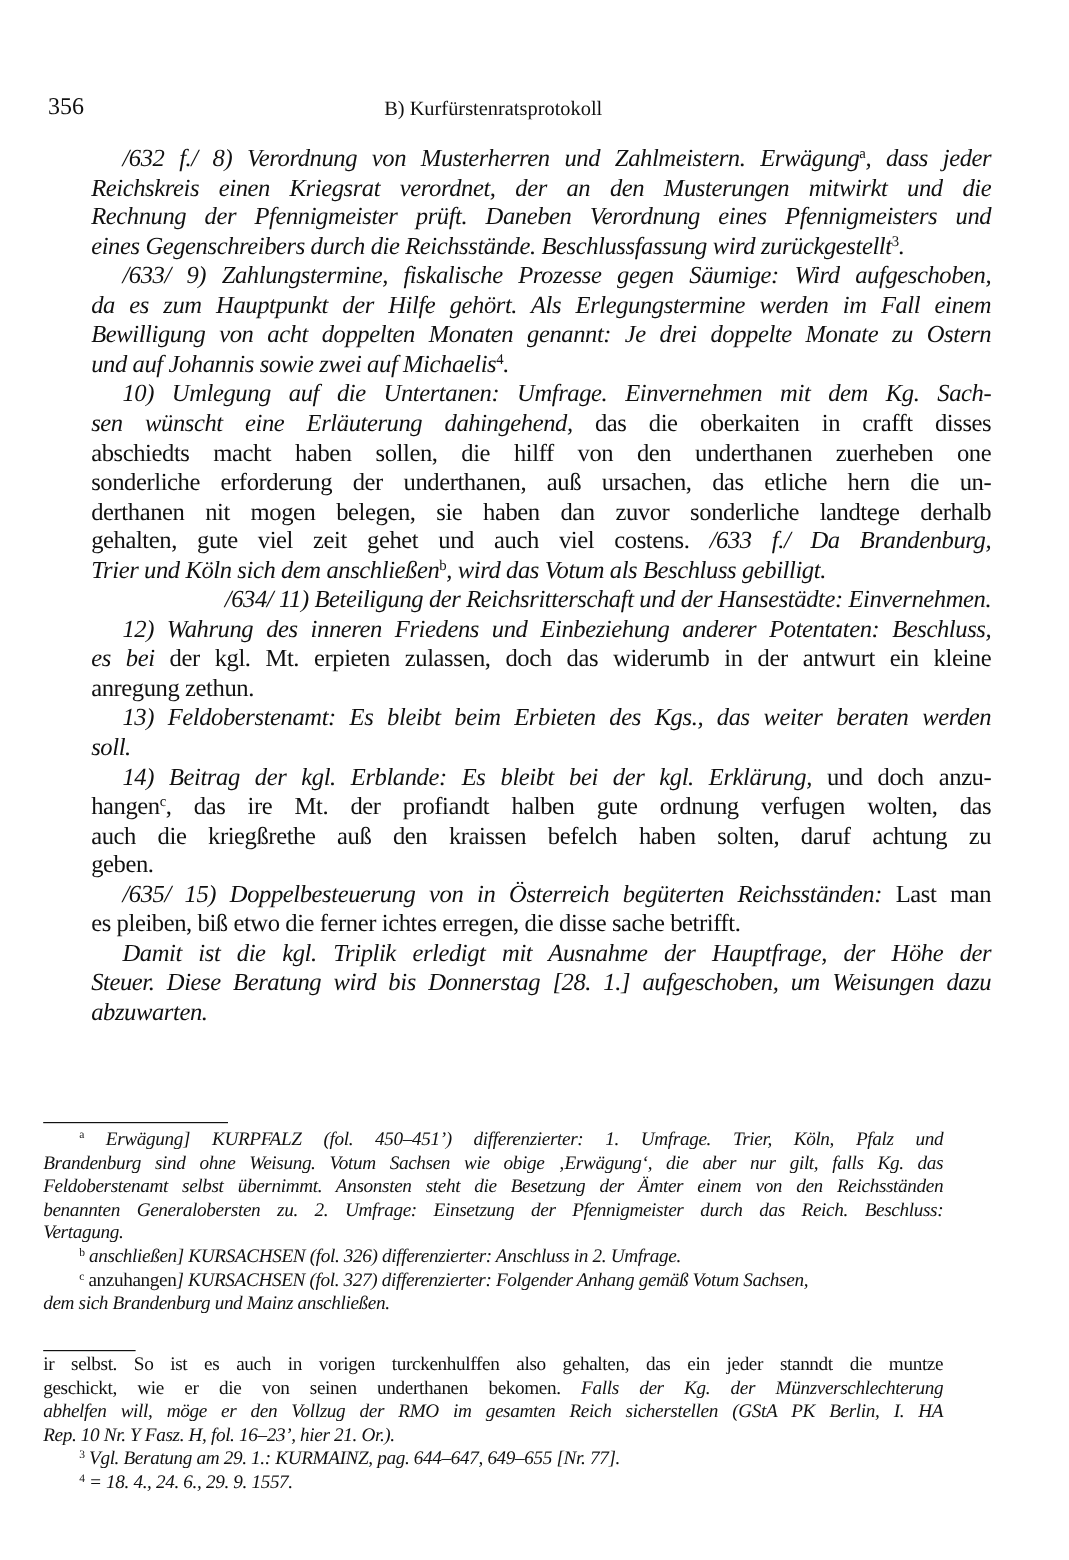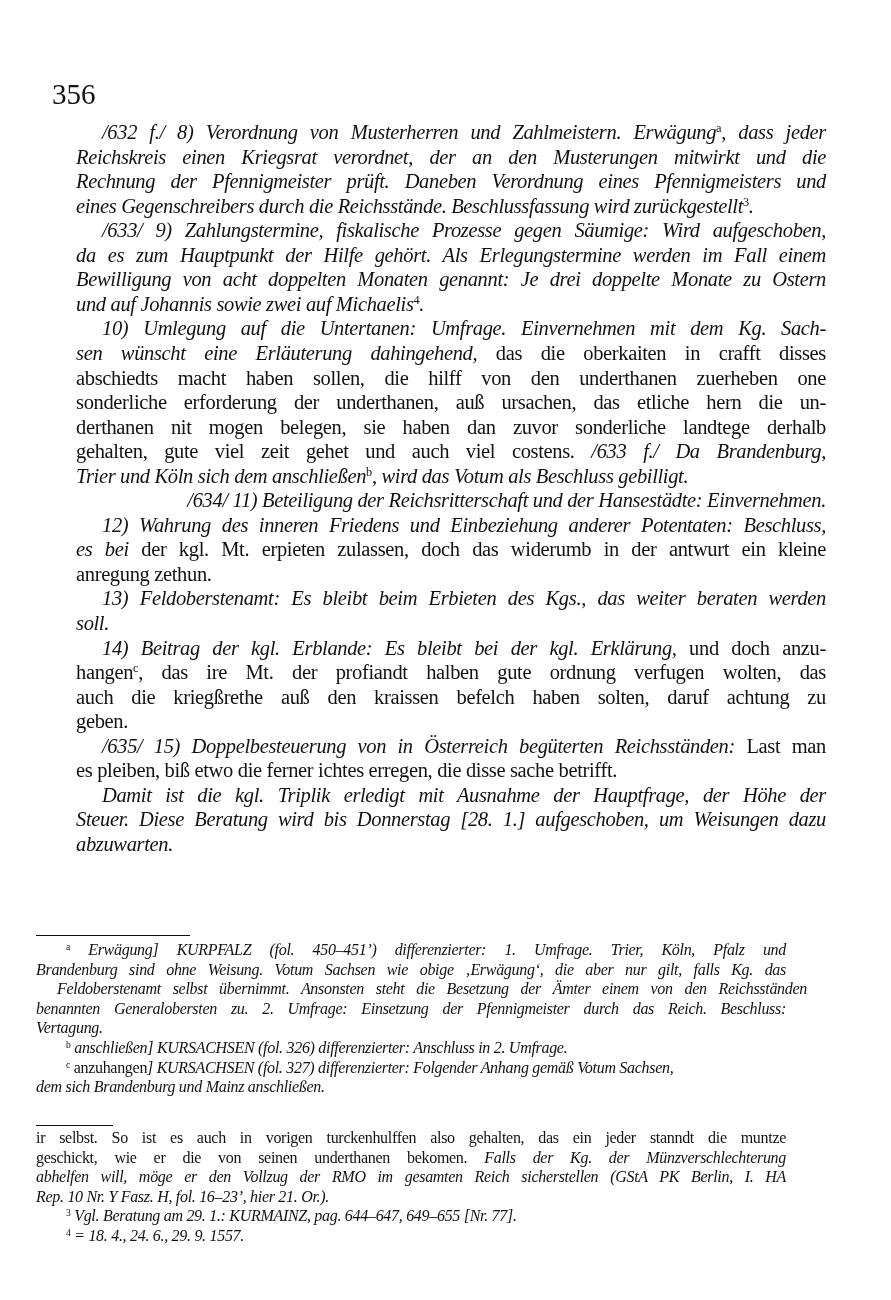--- a/index.html
+++ b/index.html
@@ -1,38 +1,39 @@
 <!DOCTYPE html>
 <html><head>
 <meta charset="utf-8">
 <style>
   html, body { margin: 0; padding: 0; background: #ffffff; }
   body { width: 891px; height: 1300px; position: relative; overflow: hidden;
          font-family: "Liberation Serif", "DejaVu Serif", serif; color: #111111; }
   .page { position: absolute; left: 0; top: 0; width: 891px; height: 1300px; }
   .header { position: absolute; top: 78px; left: 36px; width: 750px; height: 26px; }
-  .page-number { position: absolute; left: 16px; top: 0; font-size: 29px; }
+  .page-number { position: absolute; left: 4px; top: 0; font-size: 20px; }
   .running-title { position: absolute; left: 0; width: 750px; top: 3px; text-align: center; font-size: 17px; }
   .line { position: absolute; left: 36px; width: 750px; white-space: nowrap; }
   .main .line { font-size: 20.5px; height: 24px; line-height: 24px; letter-spacing: -0.35px; margin-left: 40px; }
   .fn .line { font-size: 16px; height: 19px; line-height: 19px; letter-spacing: -0.3px; }
   .just { text-align: justify; text-align-last: justify; }
   .indent { padding-left: 26px; box-sizing: border-box; }
   .fn .indent { padding-left: 30px; }
   .i { font-style: italic; }
   .r { font-style: normal; }
   sup { font-size: 0.6em; line-height: 0; vertical-align: 0.55em; }
   .rule { position: absolute; height: 0; border-top: 1px solid #111; }
 </style>
 </head>
 <body>
 
 <div class="page">
   <div class="header">
     <span class="page-number">356</span>
+    <span class="running-title">B) Kurfürstenratsprotokoll</span>
   </div>
 
   <div class="main" id="main-text">
       <div class="line indent just" style="top: 120px;"><span class="i">/632 f./ 8) Verordnung von Musterherren und Zahlmeistern. Erwägung</span><sup>a</sup><span class="i">, dass jeder</span></div>
       <div class="line just" style="top: 144.55px;"><span class="i">Reichskreis einen Kriegsrat verordnet, der an den Musterungen mitwirkt und die</span></div>
       <div class="line just" style="top: 169.1px;"><span class="i">Rechnung der Pfennigmeister prüft. Daneben Verordnung eines Pfennigmeisters und</span></div>
       <div class="line" style="top: 193.65px;"><span class="i">eines Gegenschreibers durch die Reichsstände. Beschlussfassung wird zurückgestellt</span><sup>3</sup><span class="i">.</span></div>
       <div class="line indent just" style="top: 218.2px;"><span class="i">/633/ 9) Zahlungstermine, fiskalische Prozesse gegen Säumige: Wird aufgeschoben,</span></div>
       <div class="line just" style="top: 242.75px;"><span class="i">da es zum Hauptpunkt der Hilfe gehört. Als Erlegungstermine werden im Fall einem</span></div>
       <div class="line just" style="top: 267.3px;"><span class="i">Bewilligung von acht doppelten Monaten genannt: Je drei doppelte Monate zu Ostern</span></div>
@@ -58,21 +59,21 @@
       <div class="line" style="top: 758.3px;"><span class="r">es pleiben, biß etwo die ferner ichtes erregen, die disse sache betrifft.</span></div>
       <div class="line indent just" style="top: 782.85px;"><span class="i">Damit ist die kgl. Triplik erledigt mit Ausnahme der Hauptfrage, der Höhe der</span></div>
       <div class="line just" style="top: 807.4px;"><span class="i">Steuer. Diese Beratung wird bis Donnerstag [28. 1.] aufgeschoben, um Weisungen dazu</span></div>
       <div class="line" style="top: 831.95px;"><span class="i">abzuwarten.</span></div>
     </div>
 
   <div class="rule" style="left:36px; top:935px; width:154px;"></div>
   <div class="fn" id="critical-notes">
       <div class="line indent just" style="top: 940px;"><sup>a</sup><span class="i"> Erwägung] KURPFALZ (fol. 450–451’) differenzierter: 1. Umfrage. Trier, Köln, Pfalz und</span></div>
       <div class="line just" style="top: 959.6px;"><span class="i">Brandenburg sind ohne Weisung. Votum Sachsen wie obige ‚Erwägung‘, die aber nur gilt, falls Kg. das</span></div>
-      <div class="line just" style="top: 979.2px; margin-left: 21px;"><span class="i">Feldoberstenamt selbst übernimmt. Ansonsten steht die Besetzung der Ämter einem von den Reichsständen</span></div>
+      <div class="line just" style="top: 979.2px;"><span class="i">Feldoberstenamt selbst übernimmt. Ansonsten steht die Besetzung der Ämter einem von den Reichsständen</span></div>
       <div class="line just" style="top: 998.8px;"><span class="i">benannten Generalobersten zu. 2. Umfrage: Einsetzung der Pfennigmeister durch das Reich. Beschluss:</span></div>
       <div class="line" style="top: 1018.4px;"><span class="i">Vertagung.</span></div>
       <div class="line indent" style="top: 1038px;"><sup>b</sup><span class="i"> anschließen] KURSACHSEN (fol. 326) differenzierter: Anschluss in 2. Umfrage.</span></div>
       <div class="line indent" style="top: 1057.6px;"><sup>c</sup><span class="r"> anzuhangen</span><span class="i">] KURSACHSEN (fol. 327) differenzierter: Folgender Anhang gemäß Votum Sachsen,</span></div>
       <div class="line" style="top: 1077.2px;"><span class="i">dem sich Brandenburg und Mainz anschließen.</span></div>
     </div>
 
   <div class="rule" style="left:36px; top:1125px; width:77px;"></div>
   <div class="fn" id="commentary-notes">
       <div class="line just" style="top: 1128px;"><span class="r">ir selbst. So ist es auch in vorigen turckenhulffen also gehalten, das ein jeder stanndt die muntze</span></div>

